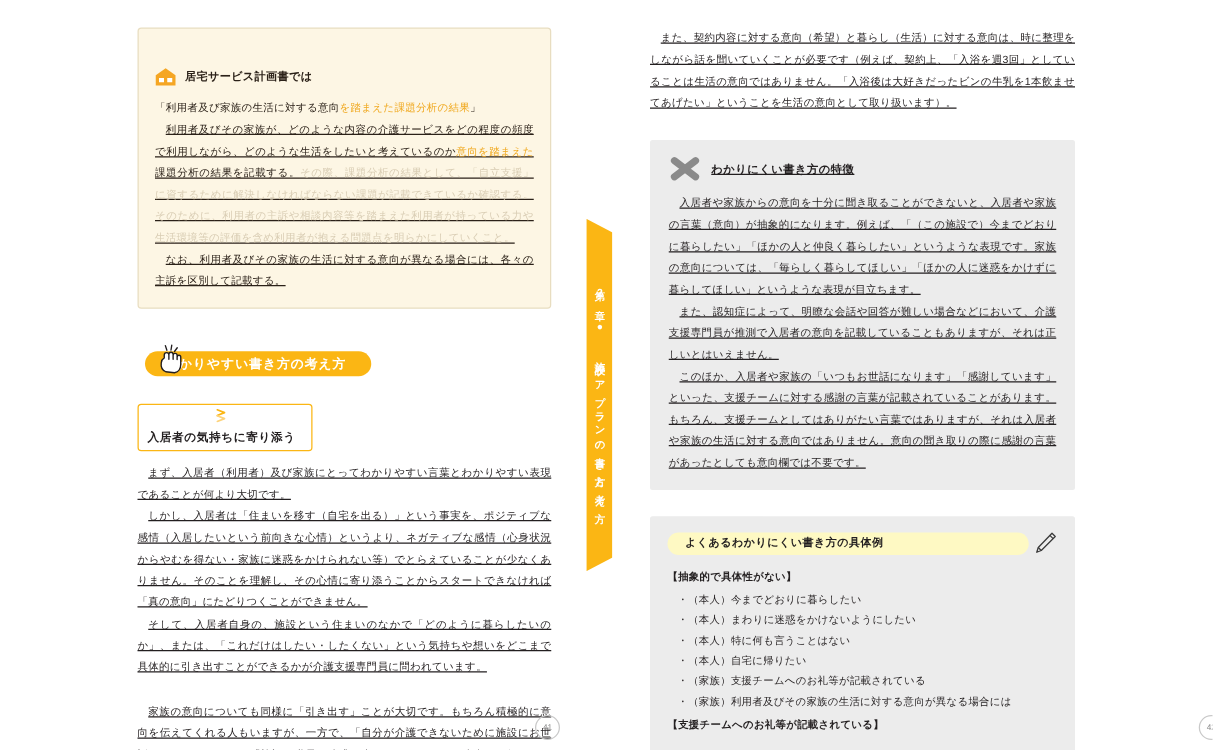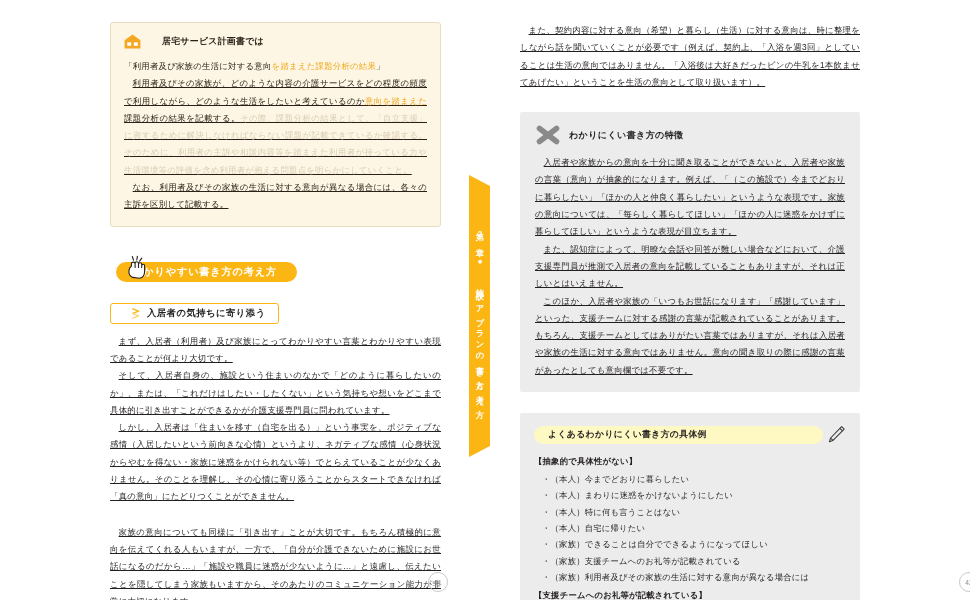--- a/index.html
+++ b/index.html
@@ -52,22 +52,23 @@
   .cream-box {
     background: #fdf6e4;
     border: 1px solid #e8ddc0;
     border-radius: 3px;
     padding: 11px 13px 12px 13px;
     box-sizing: border-box;
   }
   .cream-head {
     display: flex;
     align-items: center;
-    gap: 21px;
+    gap: 7px;
     margin-bottom: 9px;
+    margin-top: 20px;
   }
   .house-icon {
     width: 17px; height: 15px;
     position: relative;
     flex: 0 0 auto;
   }
   .cream-head-title {
     font-size: 8.9px;
     font-weight: bold;
     color: #2b2118;
@@ -104,26 +105,27 @@
   }
 
   
   .subhead {
     display: inline-flex;
     align-items: center;
     gap: 6px;
     border: 1px solid #fbb614;
     border-radius: 3px;
     background: #ffffff;
-    padding: 3px 12px 3px 21px;
+    padding: 3px 12px 3px 7px;
     font-size: 9.3px;
     font-weight: bold;
     color: #231f20;
     letter-spacing: 0.5px;
     margin: 0 0 9px 0;
+    flex-direction: column;
   }
   .subhead.center { margin-left: 46px; }
   .chev {
     display: inline-block;
     width: 9px; height: 11px;
     position: relative;
     flex: 0 0 auto;
   }
 
   
@@ -162,20 +164,21 @@
     align-items: center;
     gap: 8px;
     margin-bottom: 8px;
   }
   .x-icon { width: 26px; height: 22px; flex: 0 0 auto; }
   .grey-head-title {
     font-size: 9px;
     font-weight: bold;
     color: #231f20;
     letter-spacing: 0.4px;
+    text-decoration: underline;
   }
 
   
   .ex-box {
     background: #ececec;
     border-radius: 2px;
     padding: 12px 14px 13px 14px;
     margin-top: 21px;
     box-sizing: border-box;
   }
@@ -276,22 +279,22 @@
       <span class="chev">
         <svg viewBox="0 0 9 11" width="9" height="11" aria-hidden="true">
           <path d="M0.8 0.8 L6.6 3.1 L0.8 5.4" fill="none" stroke="#fbb614" stroke-width="1.4" stroke-linecap="round" stroke-linejoin="round"></path>
           <path d="M0.8 5.6 L6.6 7.9 L0.8 10.2" fill="none" stroke="#fdd37a" stroke-width="1.4" stroke-linecap="round" stroke-linejoin="round"></path>
         </svg>
       </span>
       <span>入居者の気持ちに寄り添う</span>
     </div>
 
     <p class="body indent">まず、入居者（利用者）及び家族にとってわかりやすい言葉とわかりやすい表現であることが何より大切です。</p>
+    <p class="body indent">しかし、入居者は「住まいを移す（自宅を出る）」という事実を、ポジティブな感情（入居したいという前向きな心情）というより、ネガティブな感情（心身状況からやむを得ない・家族に迷惑をかけられない等）でとらえていることが少なくありません。そのことを理解し、その心情に寄り添うことからスタートできなければ「真の意向」にたどりつくことができません。</p>
     <p class="body indent">そして、入居者自身の、施設という住まいのなかで「どのように暮らしたいのか」、または、「これだけはしたい・したくない」という気持ちや想いをどこまで具体的に引き出すことができるかが介護支援専門員に問われています。</p>
-    <p class="body indent">しかし、入居者は「住まいを移す（自宅を出る）」という事実を、ポジティブな感情（入居したいという前向きな心情）というより、ネガティブな感情（心身状況からやむを得ない・家族に迷惑をかけられない等）でとらえていることが少なくありません。そのことを理解し、その心情に寄り添うことからスタートできなければ「真の意向」にたどりつくことができません。</p>
 
     <div style="height:18px"></div>
 
 
     <p class="body indent">家族の意向についても同様に「引き出す」ことが大切です。もちろん積極的に意向を伝えてくれる人もいますが、一方で、「自分が介護できないために施設にお世話になるのだから…」「施設や職員に迷惑が少ないように…」と遠慮し、伝えたいことを隠してしまう家族もいますから、そのあたりのコミュニケーション能力が非常に大切になります。</p>
 
     <div class="folio folio-l">41</div>
   </div>
 
   <div class="page page-right">
@@ -328,21 +331,20 @@
           </svg>
         </span>
       </div>
 
       <div>
         <div class="ex-group">【抽象的で具体性がない】</div>
         <div class="ex-item">・（本人）今までどおりに暮らしたい</div>
         <div class="ex-item">・（本人）まわりに迷惑をかけないようにしたい</div>
         <div class="ex-item">・（本人）特に何も言うことはない</div>
         <div class="ex-item">・（本人）自宅に帰りたい</div>
-        <div class="ex-item">・（家族）できることは自分でできるようになってほしい</div>
         <div class="ex-item">・（家族）支援チームへのお礼等が記載されている</div>
         <div class="ex-item">・（家族）利用者及びその家族の生活に対する意向が異なる場合には</div>
       </div>
 
       <div>
         <div class="ex-group">【支援チームへのお礼等が記載されている】</div>
 
       </div>
     </div>
 

